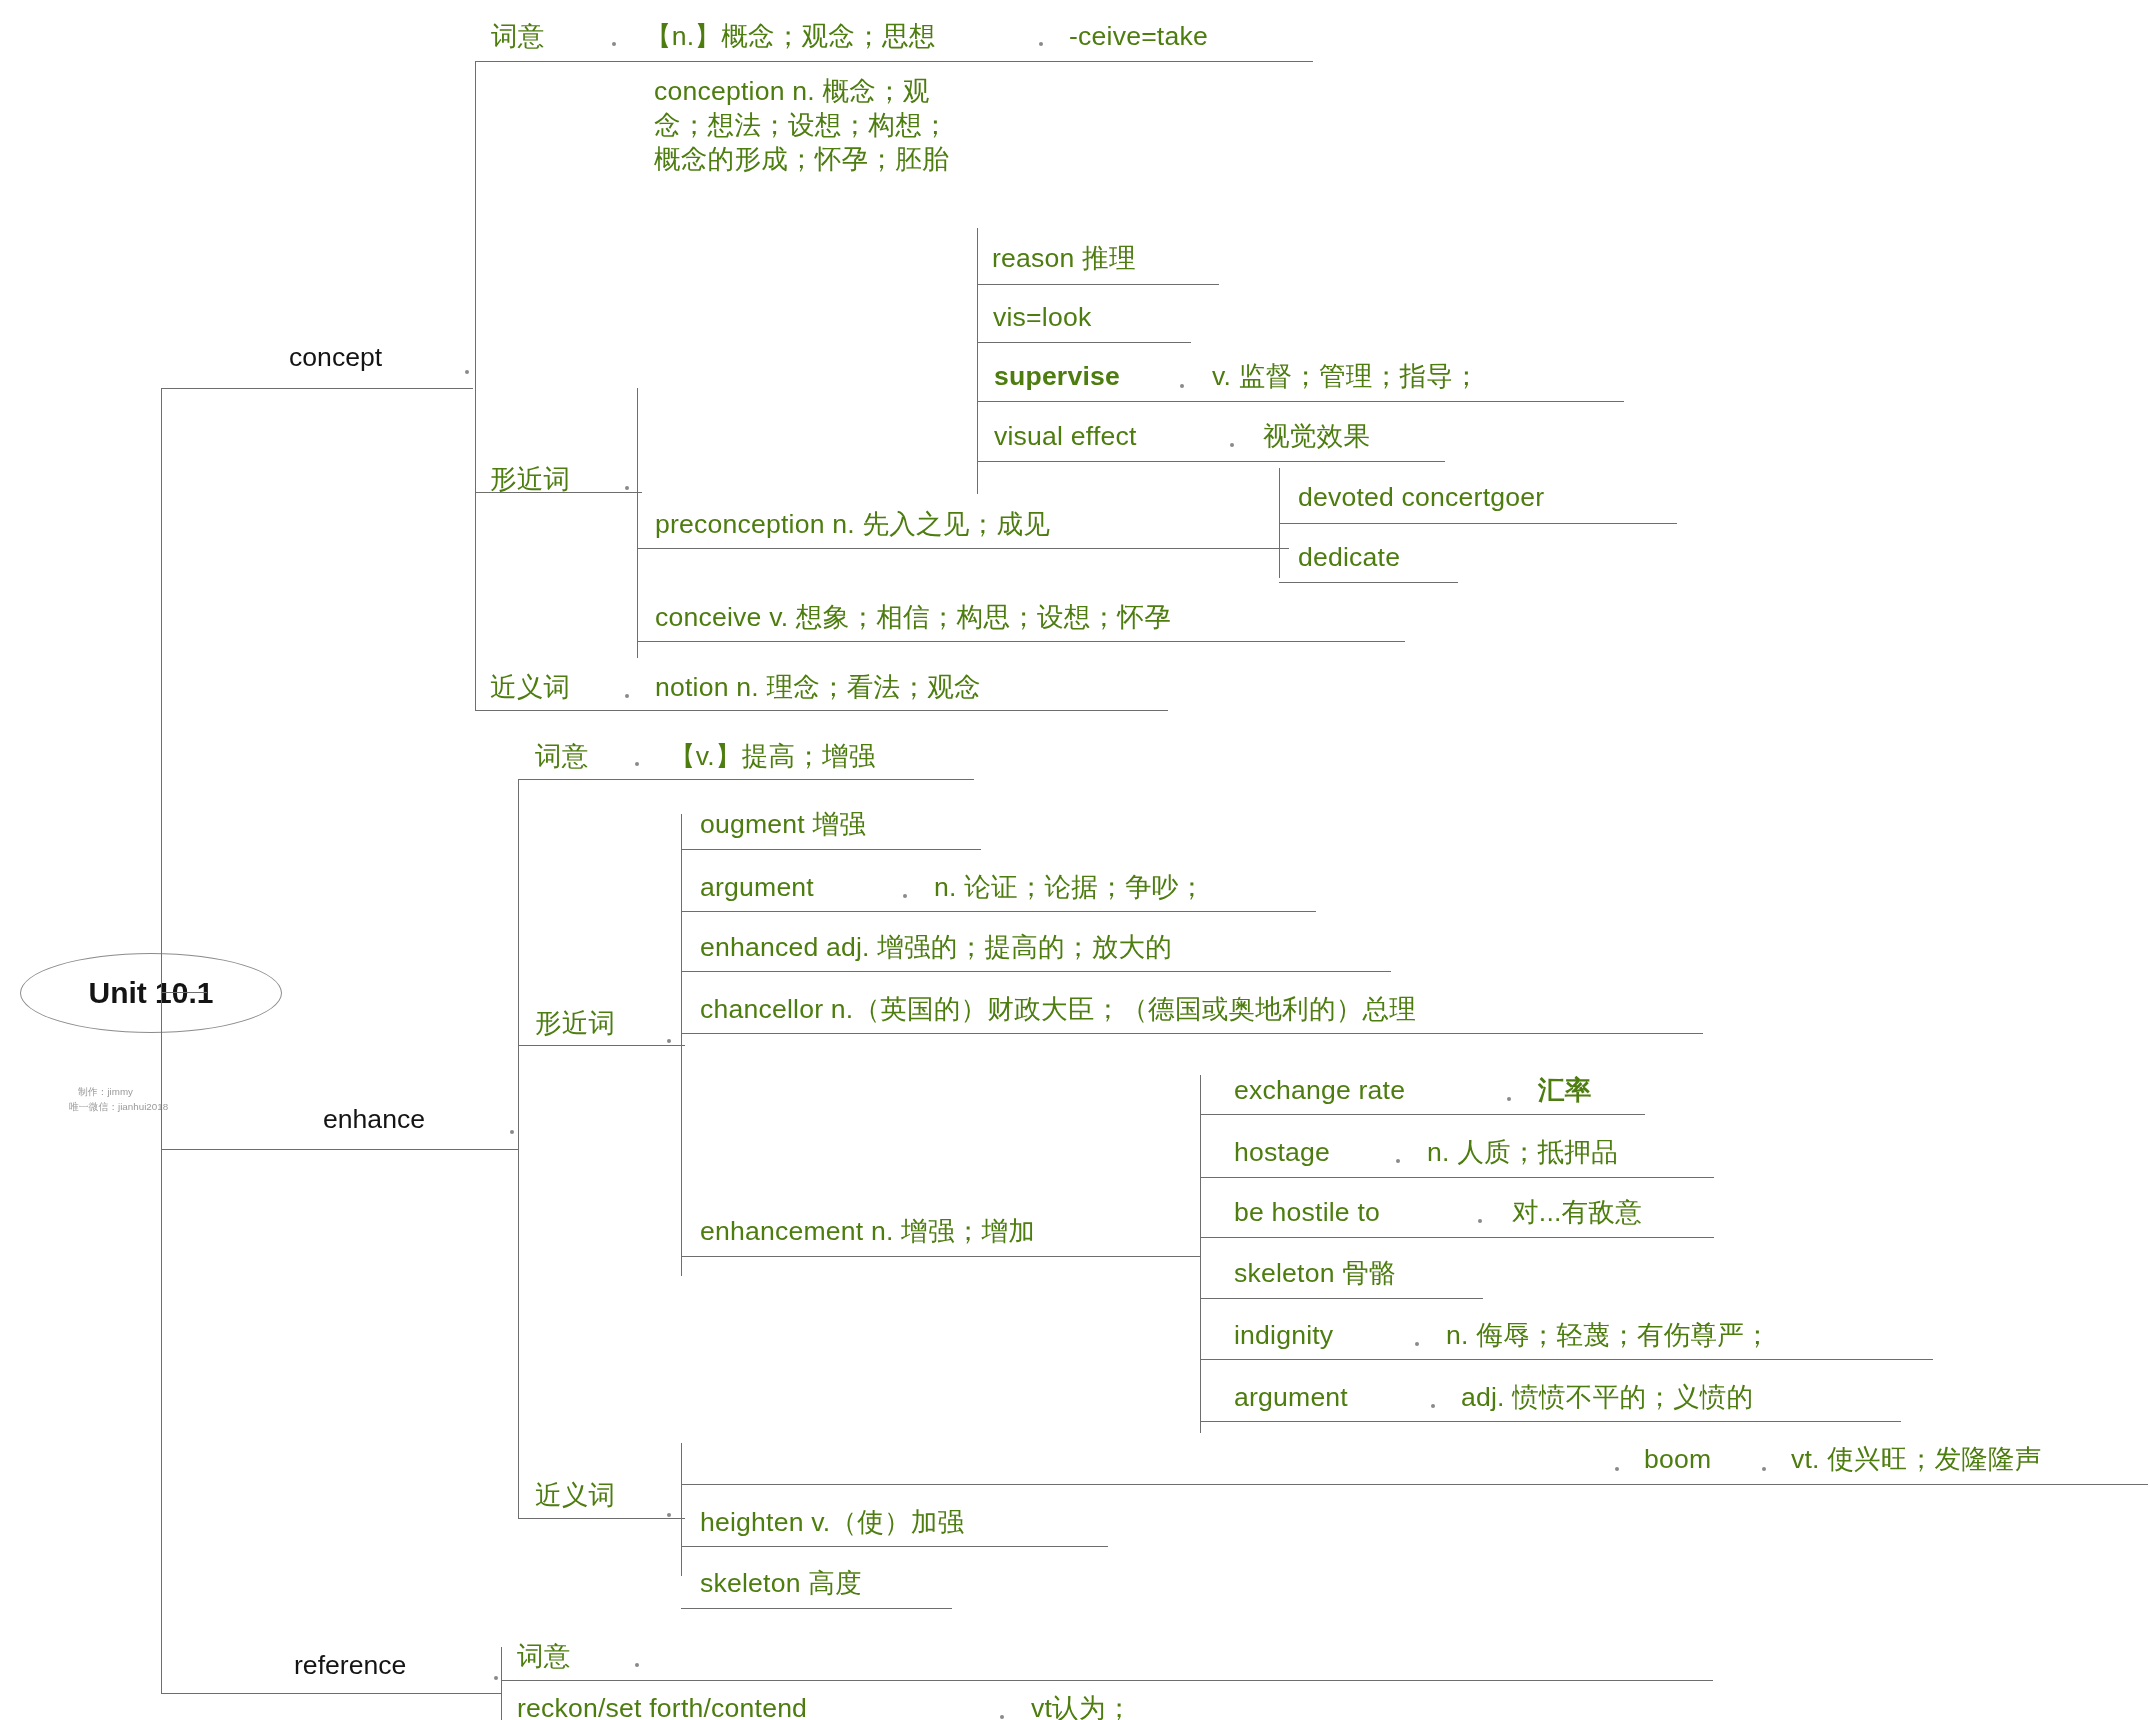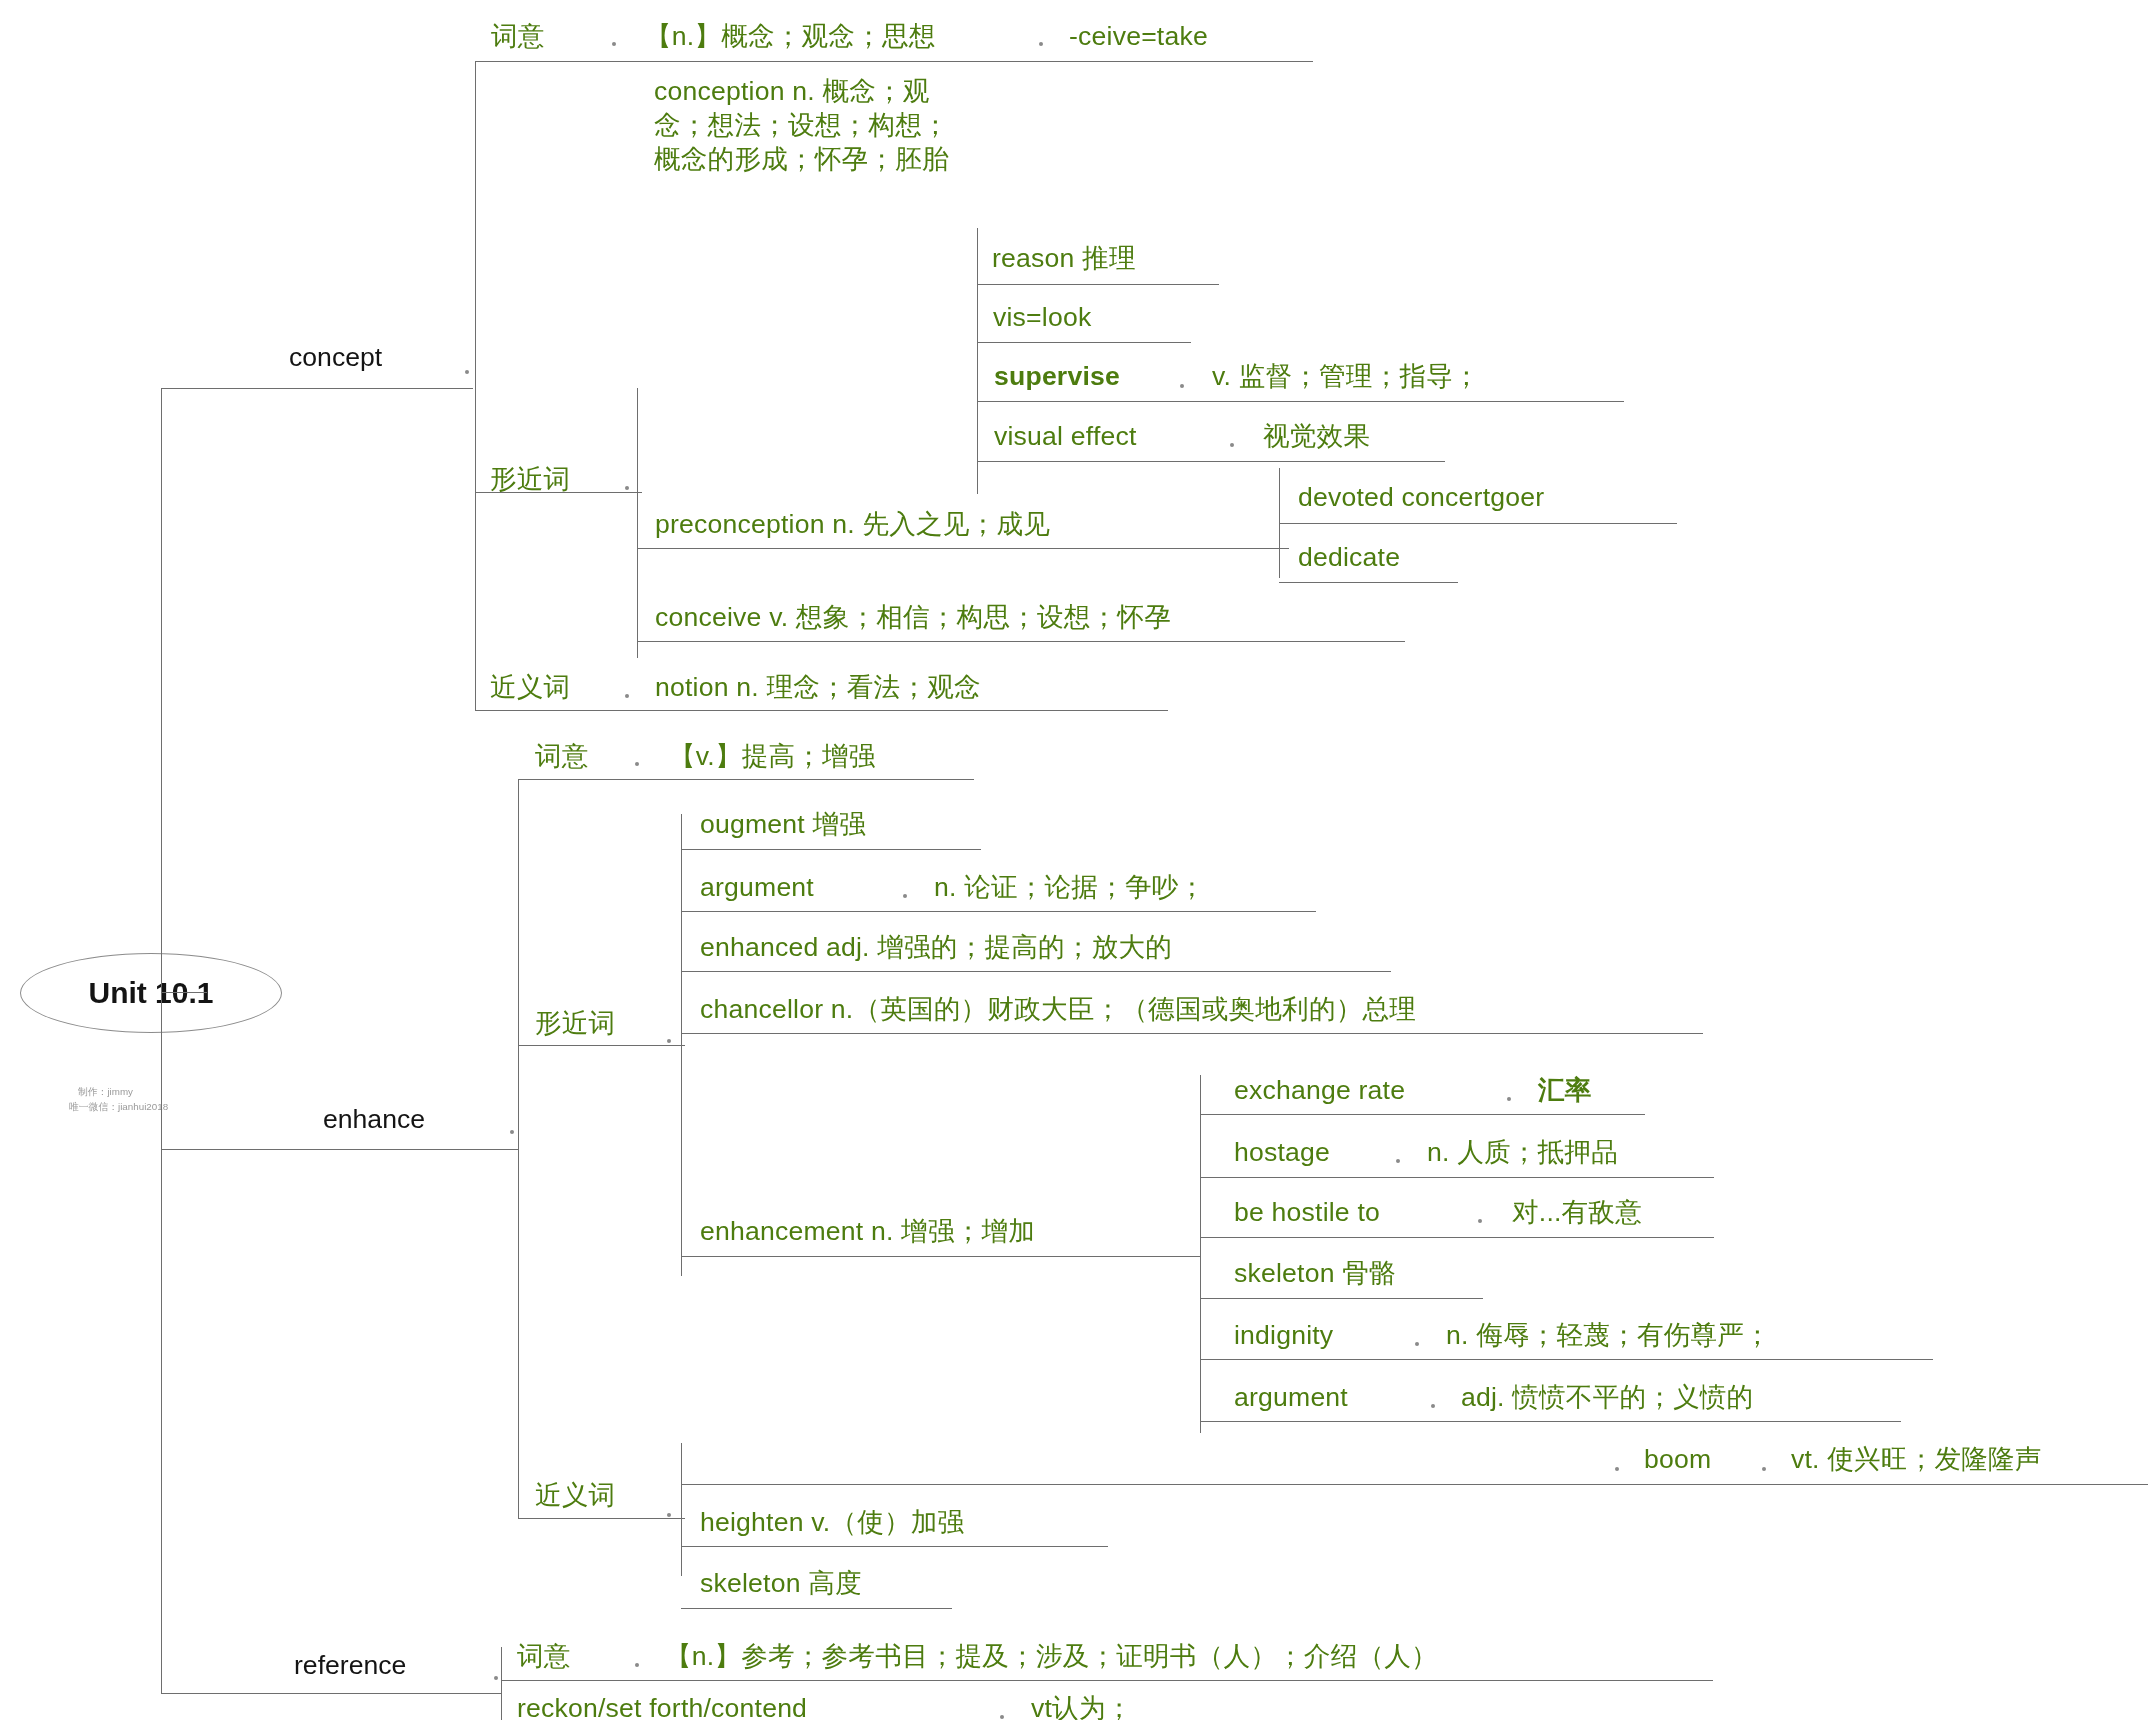--- a/index.html
+++ b/index.html
@@ -226,20 +226,19 @@
 
   <div class="underline" style="left:161px; top:1693px; width:341px;"></div>
   <div class="branch-label" style="left:294px; top:1650px;">reference</div>
   <div class="dot" style="left:494px; top:1676px;"></div>
 
   <div class="vline" style="left:501px; top:1647px; height:74px;"></div>
 
   <div class="underline" style="left:501px; top:1680px; width:1212px;"></div>
   <div class="node" style="left:517px; top:1639px;">词意</div>
   <div class="dot" style="left:635px; top:1663px;"></div>
-  <div class="node" style="left:665px; top:1639px;">【n.】参考；参考书目；提及；涉及；证明书（人）；介绍（人）</div>
 
   <div class="node" style="left:517px; top:1691px;">reckon/set forth/contend</div>
   <div class="dot" style="left:1000px; top:1715px;"></div>
   <div class="node" style="left:1031px; top:1691px;">vt认为；</div>
 
 </div>
 
 
 </body></html>

